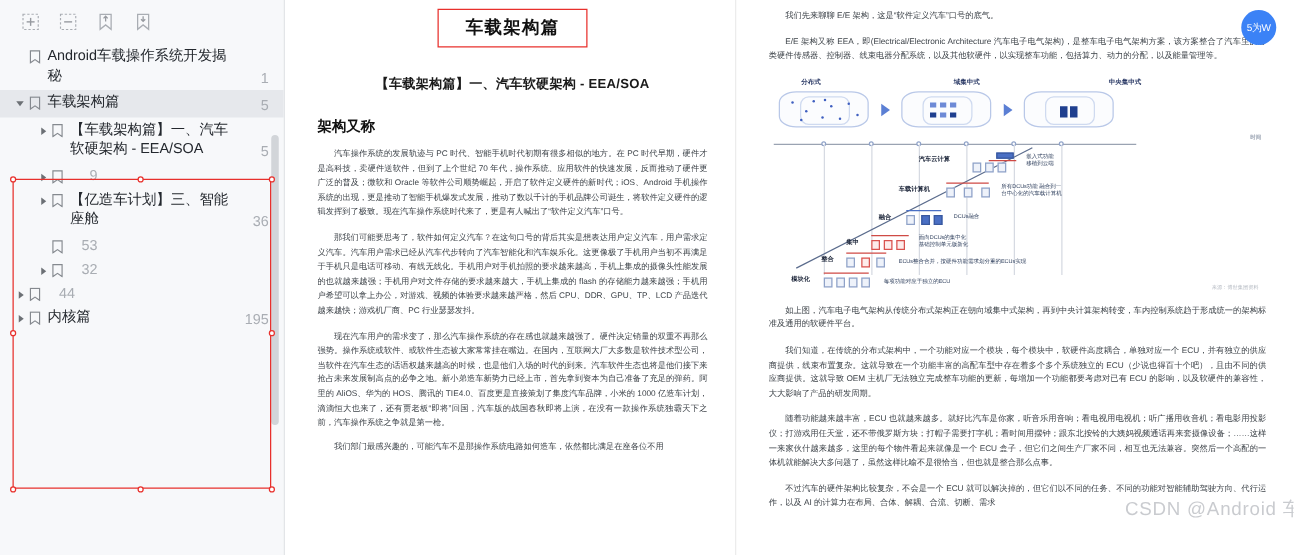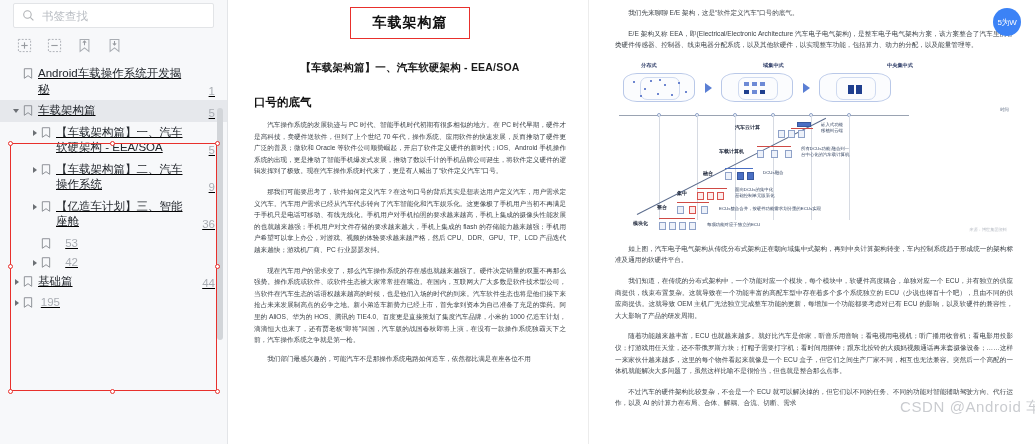--- a/index.html
+++ b/index.html
@@ -70,21 +70,20 @@
     position: relative;
     padding: 2px 0 0 0;
   }
   .node {
     position: relative;
     display: flex;
     align-items: flex-start;
     padding: 3px 0 3px 0;
     min-height: 17px;
     cursor: pointer;
-    text-decoration: underline;
   }
   .node.sel { background: #e6e8ec; }
   .arrow {
     width: 11px; flex: 0 0 11px;
     margin-top: 4px;
     position: relative;
   }
   .arrow.right::after {
     content:""; position:absolute; left:3px; top:1px;
     border-left: 4px solid #6c7075;
@@ -335,27 +334,20 @@
   }
 </style>
 </head>
 <body>
 
 <div id="app">
 
   <aside id="sidebar">
 
 
-    <div class="sb-search">
-      <svg class="mag" viewBox="0 0 16 16">
-        <circle cx="6.7" cy="6.7" r="4.6" fill="none" stroke="#6d7178" stroke-width="1.3"></circle>
-        <line x1="10.2" y1="10.2" x2="14" y2="14" stroke="#6d7178" stroke-width="1.3"></line>
-      </svg>
-      <input type="text" placeholder="书签查找" style="">
-    </div>
 
     <div class="sb-tools">
       <svg class="tool" viewBox="0 0 16 16">
         <rect x="1.5" y="1.5" width="13" height="13" fill="none" stroke="#7b8089" stroke-width="1" stroke-dasharray="2 1.6"></rect>
         <line x1="8" y1="4.6" x2="8" y2="11.4" stroke="#5d626a" stroke-width="1.2"></line>
         <line x1="4.6" y1="8" x2="11.4" y2="8" stroke="#5d626a" stroke-width="1.2"></line>
       </svg>
       <svg class="tool" viewBox="0 0 16 16">
         <rect x="1.5" y="1.5" width="13" height="13" fill="none" stroke="#7b8089" stroke-width="1" stroke-dasharray="2 1.6"></rect>
         <line x1="4.6" y1="8" x2="11.4" y2="8" stroke="#5d626a" stroke-width="1.2"></line>
@@ -393,21 +385,20 @@
             <path d="M1 .8h8v10.4L5 8.4 1 11.2z" fill="none" stroke="#85898f" stroke-width="1"></path>
           </svg>
           <span class="node-label">【车载架构篇】一、汽车软硬架构 - EEA/SOA</span>
           <span class="node-page">5</span>
         </div>
         <div class="node lvl2">
           <span class="arrow right"></span>
           <svg viewBox="0 0 10 12" class="bmk">
             <path d="M1 .8h8v10.4L5 8.4 1 11.2z" fill="none" stroke="#85898f" stroke-width="1"></path>
           </svg>
-          <span class="node-label">【车载架构篇】二、汽车操作系统</span>
           <span class="node-page">9</span>
         </div>
         <div class="node lvl2">
           <span class="arrow right"></span>
           <svg viewBox="0 0 10 12" class="bmk">
             <path d="M1 .8h8v10.4L5 8.4 1 11.2z" fill="none" stroke="#85898f" stroke-width="1"></path>
           </svg>
           <span class="node-label">【亿造车计划】三、智能座舱</span>
           <span class="node-page">36</span>
         </div>
@@ -416,35 +407,35 @@
           <svg viewBox="0 0 10 12" class="bmk">
             <path d="M1 .8h8v10.4L5 8.4 1 11.2z" fill="none" stroke="#85898f" stroke-width="1"></path>
           </svg>
           <span class="node-page">53</span>
         </div>
         <div class="node lvl2">
           <span class="arrow right"></span>
           <svg viewBox="0 0 10 12" class="bmk">
             <path d="M1 .8h8v10.4L5 8.4 1 11.2z" fill="none" stroke="#85898f" stroke-width="1"></path>
           </svg>
-          <span class="node-page">42</span>
+          <span class="node-page">32</span>
         </div>
         <div class="node lvl1">
           <span class="arrow right"></span>
           <svg viewBox="0 0 10 12" class="bmk">
             <path d="M1 .8h8v10.4L5 8.4 1 11.2z" fill="none" stroke="#85898f" stroke-width="1"></path>
           </svg>
-          <span class="node-label">基础篇</span>
           <span class="node-page">44</span>
         </div>
         <div class="node lvl1">
           <span class="arrow right"></span>
           <svg viewBox="0 0 10 12" class="bmk">
             <path d="M1 .8h8v10.4L5 8.4 1 11.2z" fill="none" stroke="#85898f" stroke-width="1"></path>
           </svg>
+          <span class="node-label">内核篇</span>
           <span class="node-page">195</span>
         </div>
       </div>
 
     <div class="sb-scroll"></div>
 
     <div id="redbox">
       <i class="handle h-tl"></i>
       <i class="handle h-tc"></i>
       <i class="handle h-tr"></i>
@@ -456,21 +447,21 @@
     </div>
   </aside>
 
   <main id="doc">
 
     <section class="col col-mid">
       <div class="doc-banner">
         <span>车载架构篇</span>
       </div>
       <div class="doc-h2">【车载架构篇】一、汽车软硬架构 - EEA/SOA</div>
-      <div class="doc-h3">口号的底气</div>
+      <div class="doc-h3">架构又称</div>
 
       <p class="para">汽车操作系统的发展轨迹与 PC 时代、智能手机时代初期有很多相似的地方。在 PC 时代早期，硬件才是高科技，卖硬件送软件，但到了上个世纪 70 年代，操作系统、应用软件的快速发展，反而推动了硬件更广泛的普及；微软和 Oracle 等软件公司顺势崛起，开启了软件定义硬件的新时代；iOS、Android 手机操作系统的出现，更是推动了智能手机爆发式发展，推动了数以千计的手机品牌公司诞生，将软件定义硬件的逻辑发挥到了极致。现在汽车操作系统时代来了，更是有人喊出了“软件定义汽车”口号。</p>
       <p class="para">那我们可能要思考了，软件如何定义汽车？在这句口号的背后其实是想表达用户定义汽车，用户需求定义汽车。汽车用户需求已经从汽车代步转向了汽车智能化和汽车娱乐化。这更像极了手机用户当初不再满足于手机只是电话可移动、有线无线化。手机用户对手机拍照的要求越来越高，手机上集成的摄像头性能发展的也就越来越强；手机用户对文件存储的要求越来越大，手机上集成的 flash 的存储能力越来越强；手机用户希望可以拿上办公，对游戏、视频的体验要求越来越严格，然后 CPU、DDR、GPU、TP、LCD 产品迭代越来越快；游戏机厂商、PC 行业瑟瑟发抖。</p>
       <p class="para">现在汽车用户的需求变了，那么汽车操作系统的存在感也就越来越强了。硬件决定销量的双重不再那么强势。操作系统或软件、或软件生态被大家常常挂在嘴边。在国内，互联网大厂大多数是软件技术型公司，当软件在汽车生态的话语权越来越高的时候，也是他们入场的时代的到来。汽车软件生态也将是他们接下来抢占未来发展制高点的必争之地。新小弟造车新势力已经上市，首先拿到资本为自己准备了充足的弹药。阿里的 AliOS、华为的 HOS、腾讯的 TIE4.0、百度更是直接策划了集度汽车品牌，小米的 1000 亿造车计划，滴滴恒大也来了，还有贾老板“即将”回国，汽车版的战国春秋即将上演，在没有一款操作系统独霸天下之前，汽车操作系统之争就是第一枪。</p>
 
       <p class="para tight">我们部门最感兴趣的，可能汽车不是那操作系统电路如何造车，依然都比满足在座各位不用</p>
     </section>
 
     <section class="col col-right">
       <p class="para" style="margin-top:7px;">我们先来聊聊 E/E 架构，这是“软件定义汽车”口号的底气。</p>

